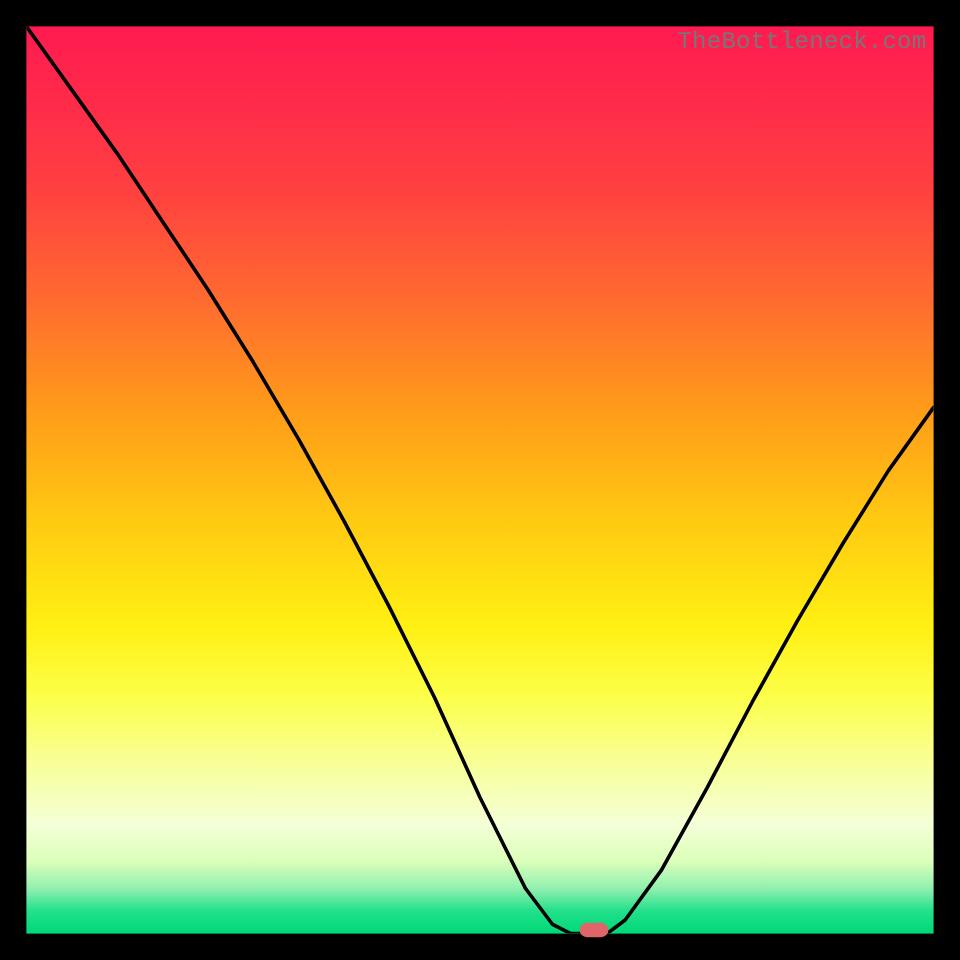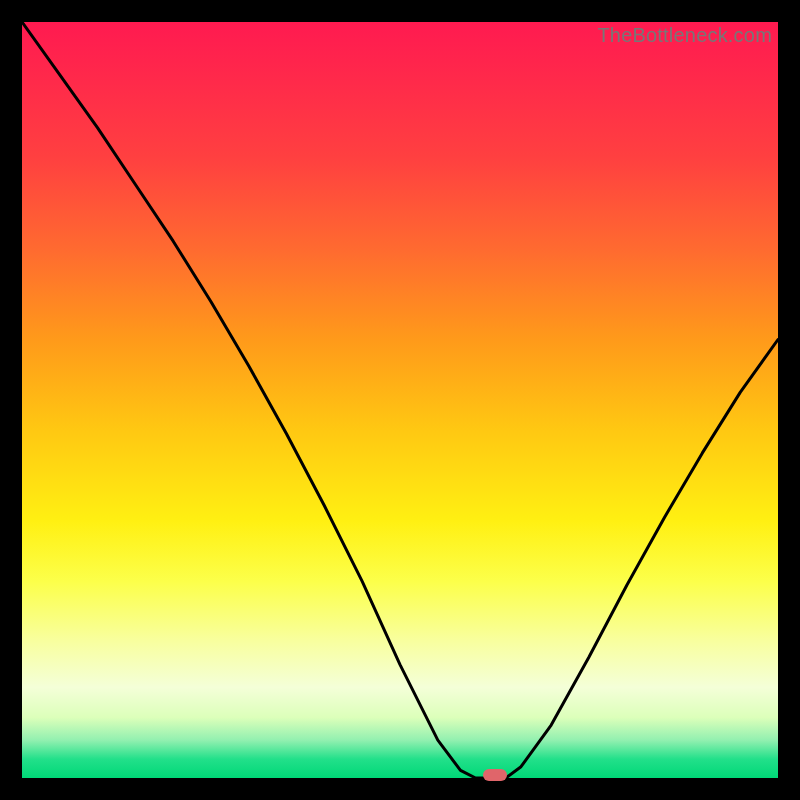--- a/index.html
+++ b/index.html
@@ -34,20 +34,21 @@
       #ffc812 54%,
       #fff012 66%,
       #fcff4a 74%,
       #f8ffa0 82%,
       #f4ffd8 88%,
       #dcffba 92%,
       #92f0b0 95%,
       #22e08a 97.5%,
       #00d877 100%
     );
+    font-family: Liberation Mono, monospace;
   }
   .watermark {
     position: absolute;
     top: 2px;
     right: 6px;
     color: #777;
     font-size: 20px;
     font-weight: 500;
     letter-spacing: 0.2px;
     user-select: none;

